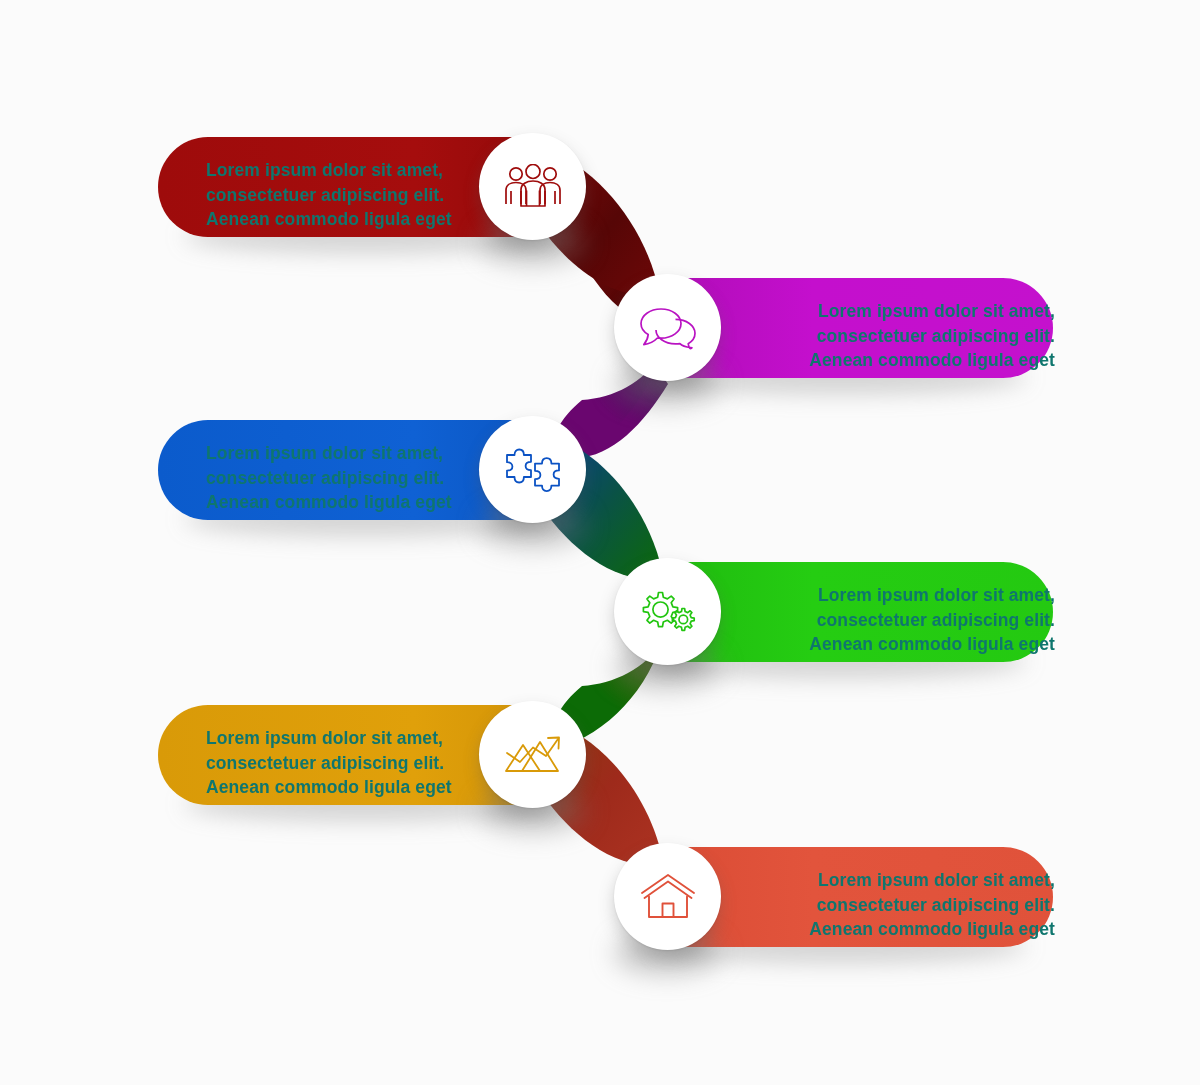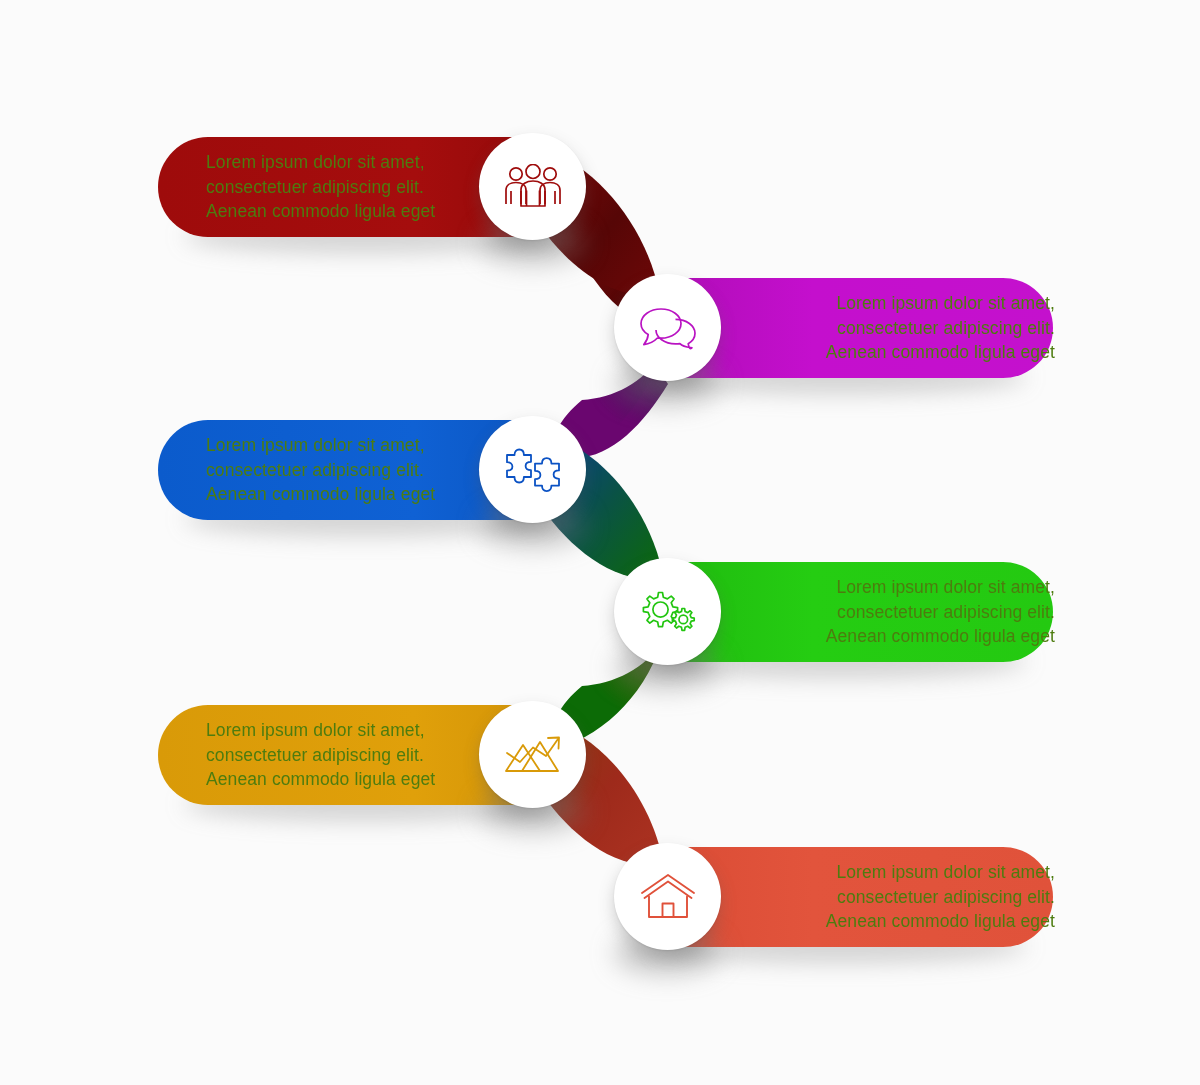--- a/index.html
+++ b/index.html
@@ -20,27 +20,28 @@
   .row.right{left:615px;  width:438px;}
 
   .bar{
     position:absolute;left:0;top:0;width:100%;height:100%;
     border-radius:50px;
   }
   .row.left  .bar{ border-radius:50px; }
   .row.right .bar{ border-radius:50px; }
 
   .bar-text{
-    position:absolute;top:0;height:100%;
+    position:absolute;top:8px;height:100%;
     display:flex;flex-direction:column;justify-content:center;
-    color:#4d7c0f;
+    color:#0f766e;
     font-size:17.5px;
     line-height:1.42;
     white-space:pre-line;
     letter-spacing:.1px;
+    font-weight:bold;
   }
   .row.left  .bar-text{ left:48px; right:118px; width:300px; text-align:left; }
   .row.right .bar-text{ left:140px; width:300px; text-align:right; }
 
   
   .circle{
     position:absolute;top:-4px;
     width:107px;height:107px;border-radius:50%;
     background:#ffffff;
     box-shadow:0 8px 16px rgba(90,90,90,.28), 0 1px 2px rgba(0,0,0,.10);

